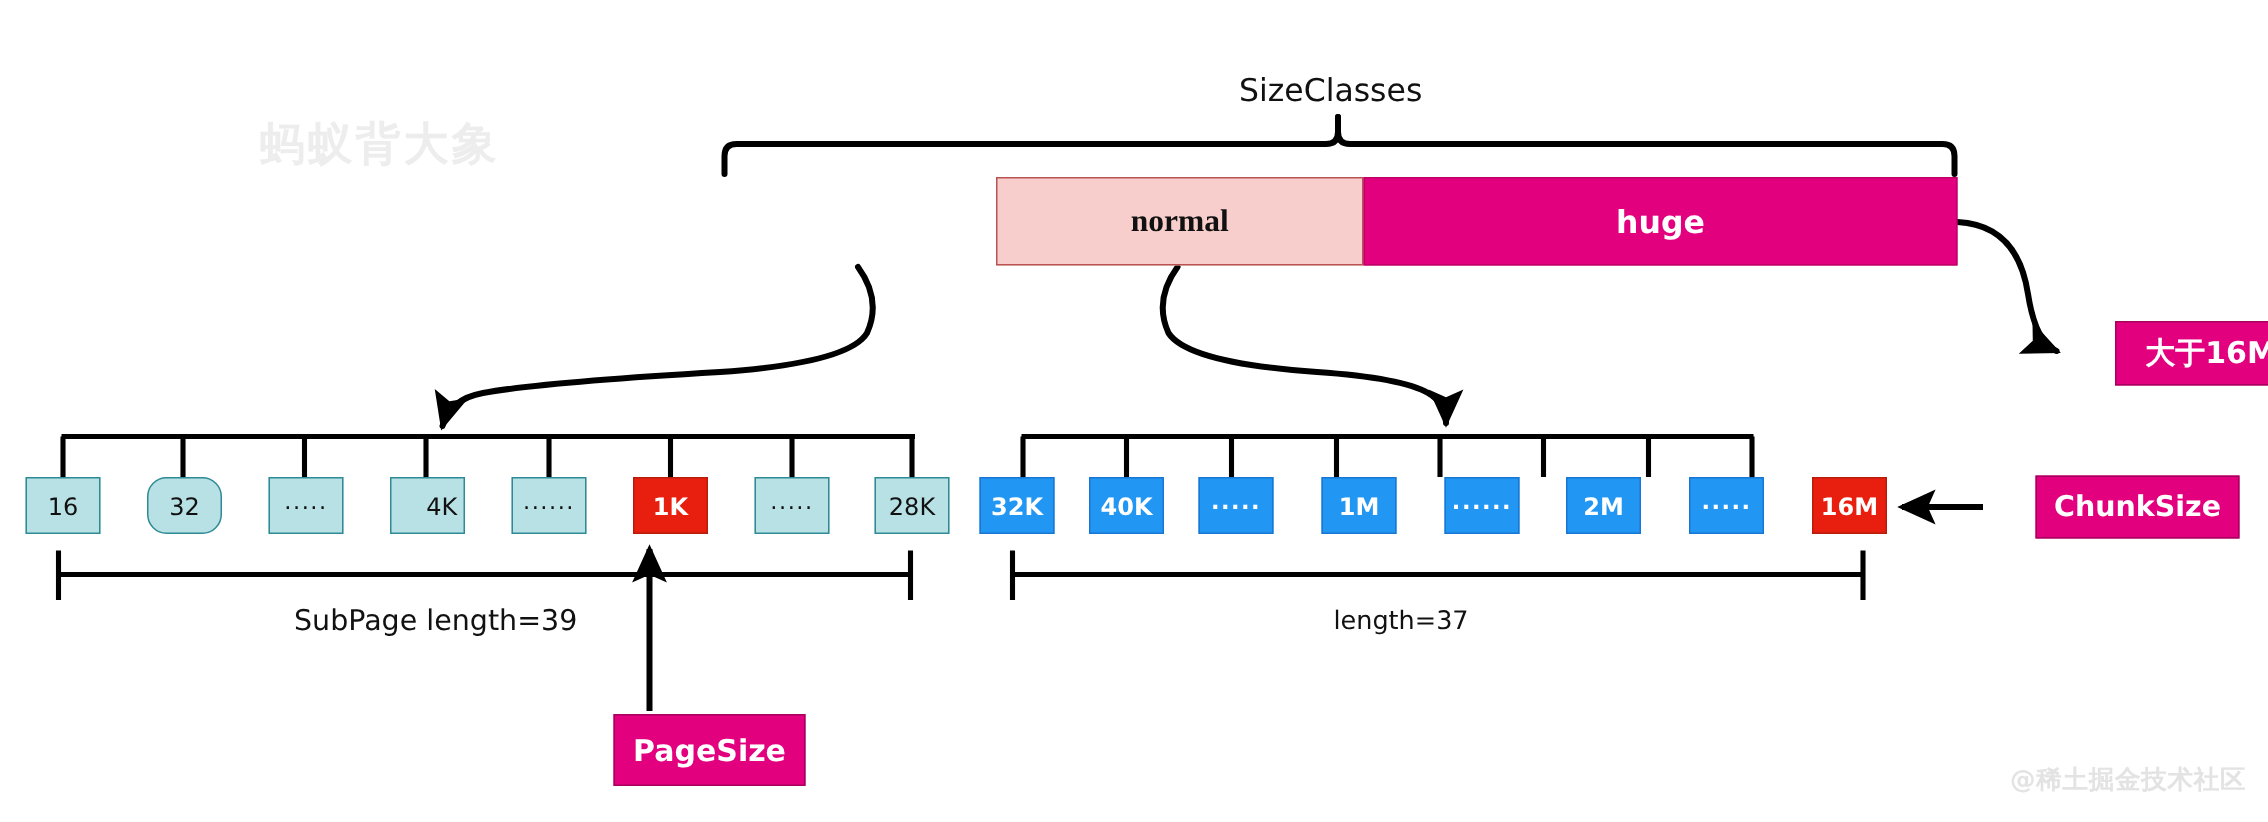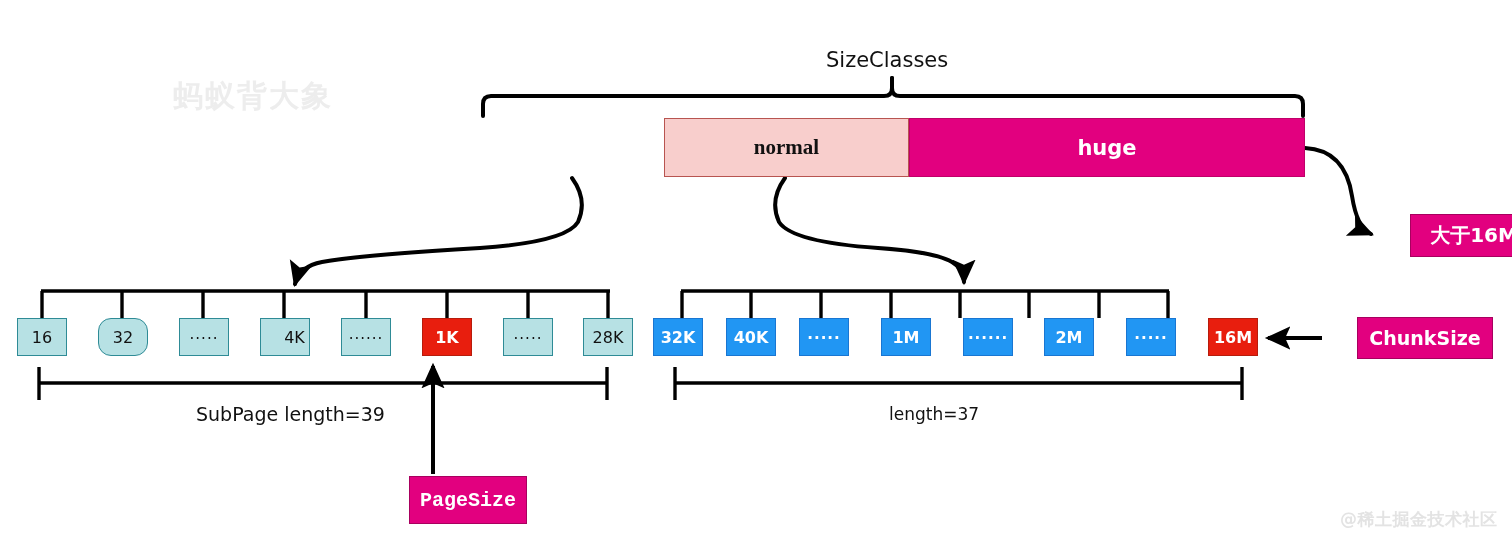--- a/index.html
+++ b/index.html
@@ -145,24 +145,23 @@
   #tag-chunksize {
     left: 1325px;
     top: 317px;
     width: 136px;
     height: 42px;
     font-size: 19px;
   }
   #tag-pagesize {
     left: 377px;
     top: 476px;
-    width: 118px;
+    width: 128px;
     height: 48px;
     font-size: 20px;
-    font-family: Liberation Mono, monospace;
   }
   .measure-label {
     position: absolute;
     font-size: 19px;
     color: #111111;
     white-space: nowrap;
   }
   #label-subpage {
     left: 196px;
     top: 403px;

